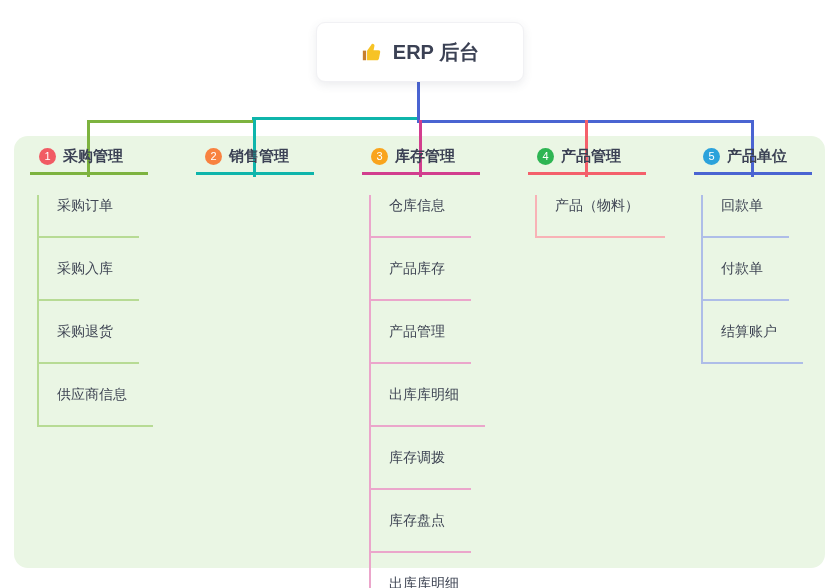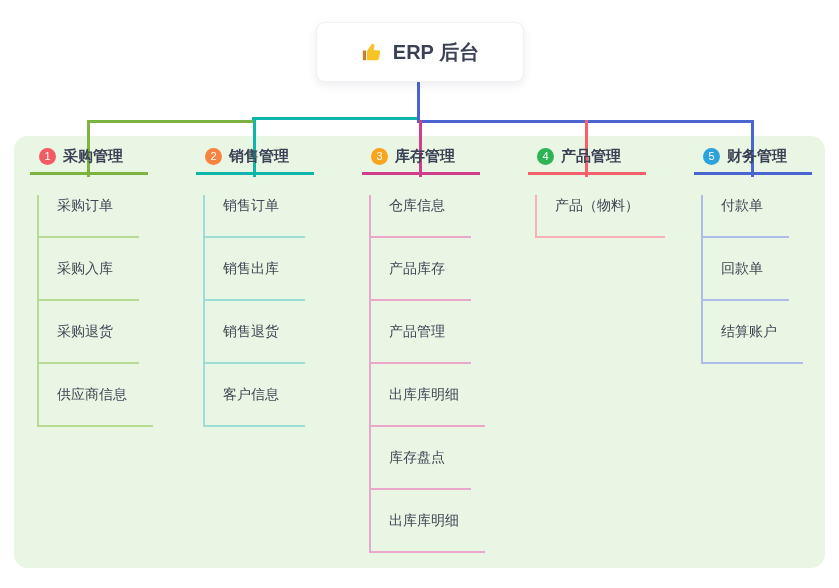--- a/index.html
+++ b/index.html
@@ -99,56 +99,51 @@
           <div class="child">采购入库</div>
           <div class="child">采购退货</div>
           <div class="child">供应商信息</div>
         </div>
       </div>
       <div class="branch" style="left: 196px; --line: #0eb5ab; --light: #9edcd8;">
         <div class="branch-header">
           <span class="badge" style="background:#f88240">2</span>
           <span class="branch-label">销售管理</span>
         </div>
-        <div class="children">
-          <div class="child">销售订单</div>
-          <div class="child">销售出库</div>
-          <div class="child">销售退货</div>
-          <div class="child">客户信息</div>
-        </div>
       </div>
       <div class="branch" style="left: 362px; --line: #d23e8e; --light: #eba6cb;">
         <div class="branch-header">
           <span class="badge" style="background:#f9a41d">3</span>
           <span class="branch-label">库存管理</span>
         </div>
         <div class="children">
           <div class="child">仓库信息</div>
           <div class="child">产品库存</div>
           <div class="child">产品管理</div>
           <div class="child">出库库明细</div>
+          <div class="child">库存调拨</div>
           <div class="child">库存盘点</div>
           <div class="child">出库库明细</div>
         </div>
       </div>
       <div class="branch" style="left: 528px; --line: #f4606b; --light: #f8b2b6;">
         <div class="branch-header">
           <span class="badge" style="background:#2eb553">4</span>
           <span class="branch-label">产品管理</span>
         </div>
         <div class="children">
           <div class="child">产品（物料）</div>
         </div>
       </div>
       <div class="branch" style="left: 694px; --line: #4a64d2; --light: #aebde8;">
         <div class="branch-header">
           <span class="badge" style="background:#2ba2db">5</span>
-          <span class="branch-label">财务管理</span>
+          <span class="branch-label">产品单位</span>
         </div>
         <div class="children">
+          <div class="child">回款单</div>
           <div class="child">付款单</div>
-          <div class="child">回款单</div>
           <div class="child">结算账户</div>
         </div>
       </div>
     </div>
 
 </div>
 
 </body></html>

